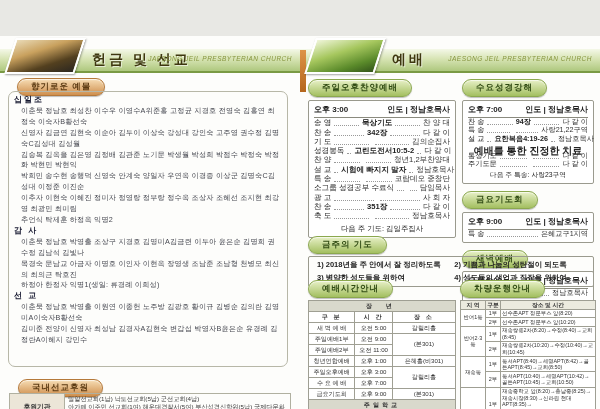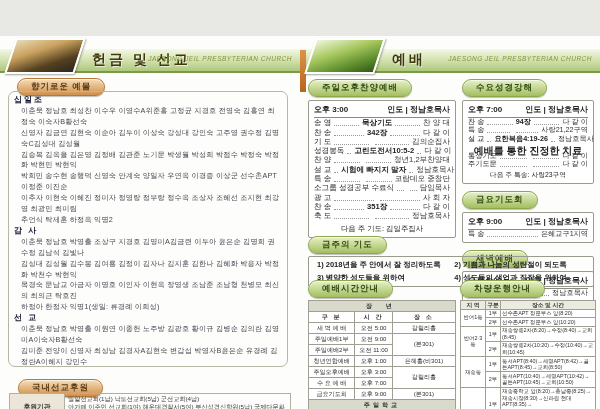--- a/index.html
+++ b/index.html
@@ -96,27 +96,26 @@
 
     <div style="position:absolute;left:17px;top:39px;">
       <span class="pill pillO">향기로운 예물</span>
     </div>
 
     <div id="offerBox">
       <div class="secLabel">십일조</div>
       <div class="names">이춘묵 정남호 최성찬 이수우 이영수A위준홍 고정균 지경호 전영숙 김홍연 최정숙 이숙자B황선숙</div>
       <div class="names">신영자 김금연 김현숙 이순아 김두이 이상숙 강성대 강인숙 고주영 권수정 김명숙C김성대 김성월</div>
       <div class="names">김승복 김옥을 김은영 김정배 김관준 노기문 박생월 박성희 박점수 박정숙 박정화 박현민 박현익</div>
-      <div class="names">박희민 송수현 송행덕 신영숙 안계숙 양일자 우연옥 이경증 이상군 선수촌APT 이정준 이진순</div>
+      <div class="names">박희민 송수현 송행덕 신영숙 안계숙 양일자 우연옥 이경증 이상군 김명숙C김성대 이정준 이진순</div>
       <div class="names">이추자 이현숙 이혜진 정미자 정영랑 정무랑 정수옥 조상자 조혜선 조지현 최강영 최광민 최미림</div>
       <div class="names">추언식 탁제훈 하정옥 익명2</div>
 
       <div class="secLabel">감 사</div>
       <div class="names">이춘묵 정남호 박영출 조상구 지경호 김영미A김금련 이두아 윤은순 김명희 권수정 김남석 김빛나</div>
-      <div class="names">김성대 김성월 김수봉 김여룡 김정이 김자나 김지훈 김한나 김혜화 박용자 박정화 박천수 박현익</div>
       <div class="names">목경숙 문남교 아금자 이명호 이인자 이현옥 장영생 조남준 조남형 천병모 최신의 최의근 탁호진</div>
       <div class="names">하정아 한정자 익명1(생일: 류경례 이희성)</div>
 
       <div class="secLabel">선 교</div>
       <div class="names">이춘묵 정남호 박영출 이원연 이종헌 노주방 김광호 황이규 김병순 김의란 김영미A이숙자B황선숙</div>
       <div class="names">김미준 전양이 신영자 최성남 김경자A김현숙 변갑섭 박영자B윤은순 유경례 김정란A이혜지 강민수</div>
 
     </div>
 
     <div id="supportBadge">

